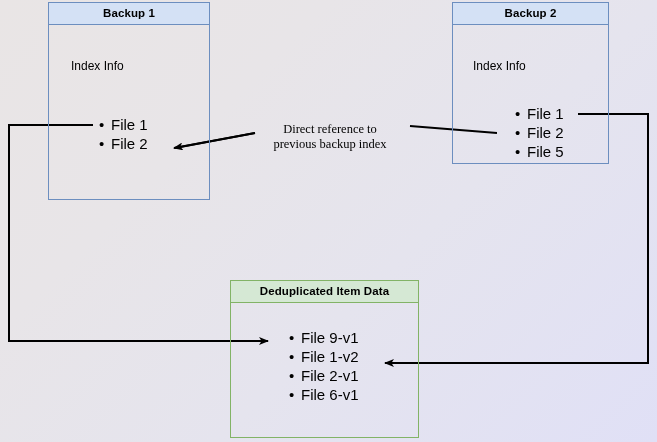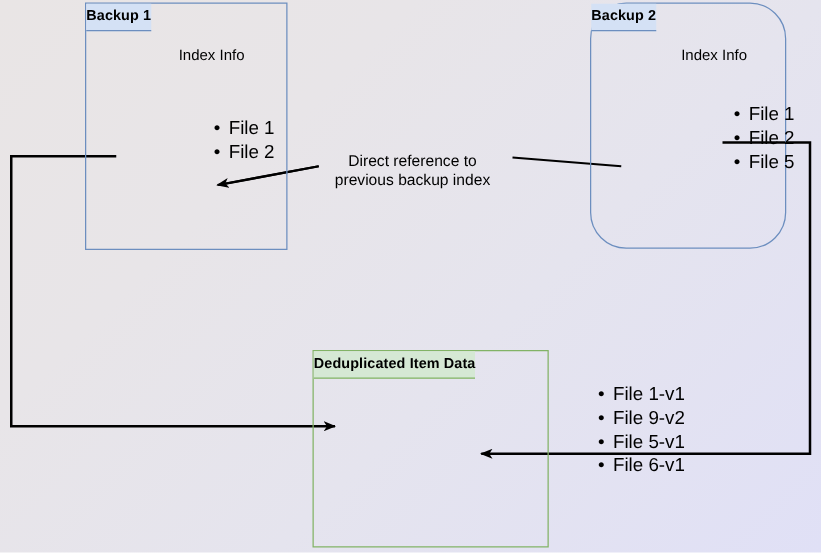--- a/index.html
+++ b/index.html
@@ -25,22 +25,21 @@
     top: 0;
     width: 657px;
     height: 442px;
     overflow: visible;
   }
   .node {
     position: absolute;
     box-sizing: border-box;
     border: 1px solid;
     display: flex;
-    flex-direction: row;
-    margin-left: 20px;
+    flex-direction: column;
   }
   .node-header {
     box-sizing: border-box;
     height: 22px;
     line-height: 20px;
     text-align: center;
     font-size: 11.5px;
     font-weight: bold;
     color: #000000;
     border-bottom: 1px solid;
@@ -56,21 +55,20 @@
     background: transparent;
   }
   .node.blue .node-header {
     background: #d4e1f5;
     border-bottom-color: #6c8ebf;
   }
   
   .node.green {
     border-color: #82b366;
     background: transparent;
-    gap: 40px;
   }
   .node.green .node-header {
     background: #d5e8d4;
     border-bottom-color: #82b366;
   }
   .index-label {
     position: absolute;
     font-size: 12px;
     color: #000000;
     white-space: nowrap;
@@ -129,40 +127,40 @@
     <div class="node-header">Backup 1</div>
     <div class="node-body">
       <div class="index-label" style="left:22px; top:34px;">Index Info</div>
       <ul class="file-list" style="left:48px; top:90px;">
         <li>File 1</li>
         <li>File 2</li>
       </ul>
     </div>
   </div>
 
-  <div class="node blue" style="left:452px; top:2px; width:157px; height:197px;border-radius:29px;">
+  <div class="node blue" style="left:452px; top:2px; width:157px; height:162px;">
     <div class="node-header">Backup 2</div>
     <div class="node-body">
       <div class="index-label" style="left:20px; top:34px;">Index Info</div>
       <ul class="file-list" style="left:60px; top:79px;">
         <li>File 1</li>
         <li>File 2</li>
         <li>File 5</li>
       </ul>
     </div>
   </div>
 
   <div class="node green" style="left:230px; top:280px; width:189px; height:158px;">
     <div class="node-header">Deduplicated Item Data</div>
     <div class="node-body">
       <ul class="file-list" style="left:56px; top:25px;">
-        <li>File 1-v1</li>
-        <li>File 9-v2</li>
-        <li>File 5-v1</li>
+        <li>File 9-v1</li>
+        <li>File 1-v2</li>
+        <li>File 2-v1</li>
         <li>File 6-v1</li>
       </ul>
     </div>
   </div>
 
-  <div class="edge-label" style="left:250px; top:122px; width:160px;">Direct reference to
+  <div class="edge-label" style="left:250px; top:122px; width:160px;font-family:Liberation Serif, serif;">Direct reference to
 previous backup index</div>
 
 </div>
 
 </body></html>

